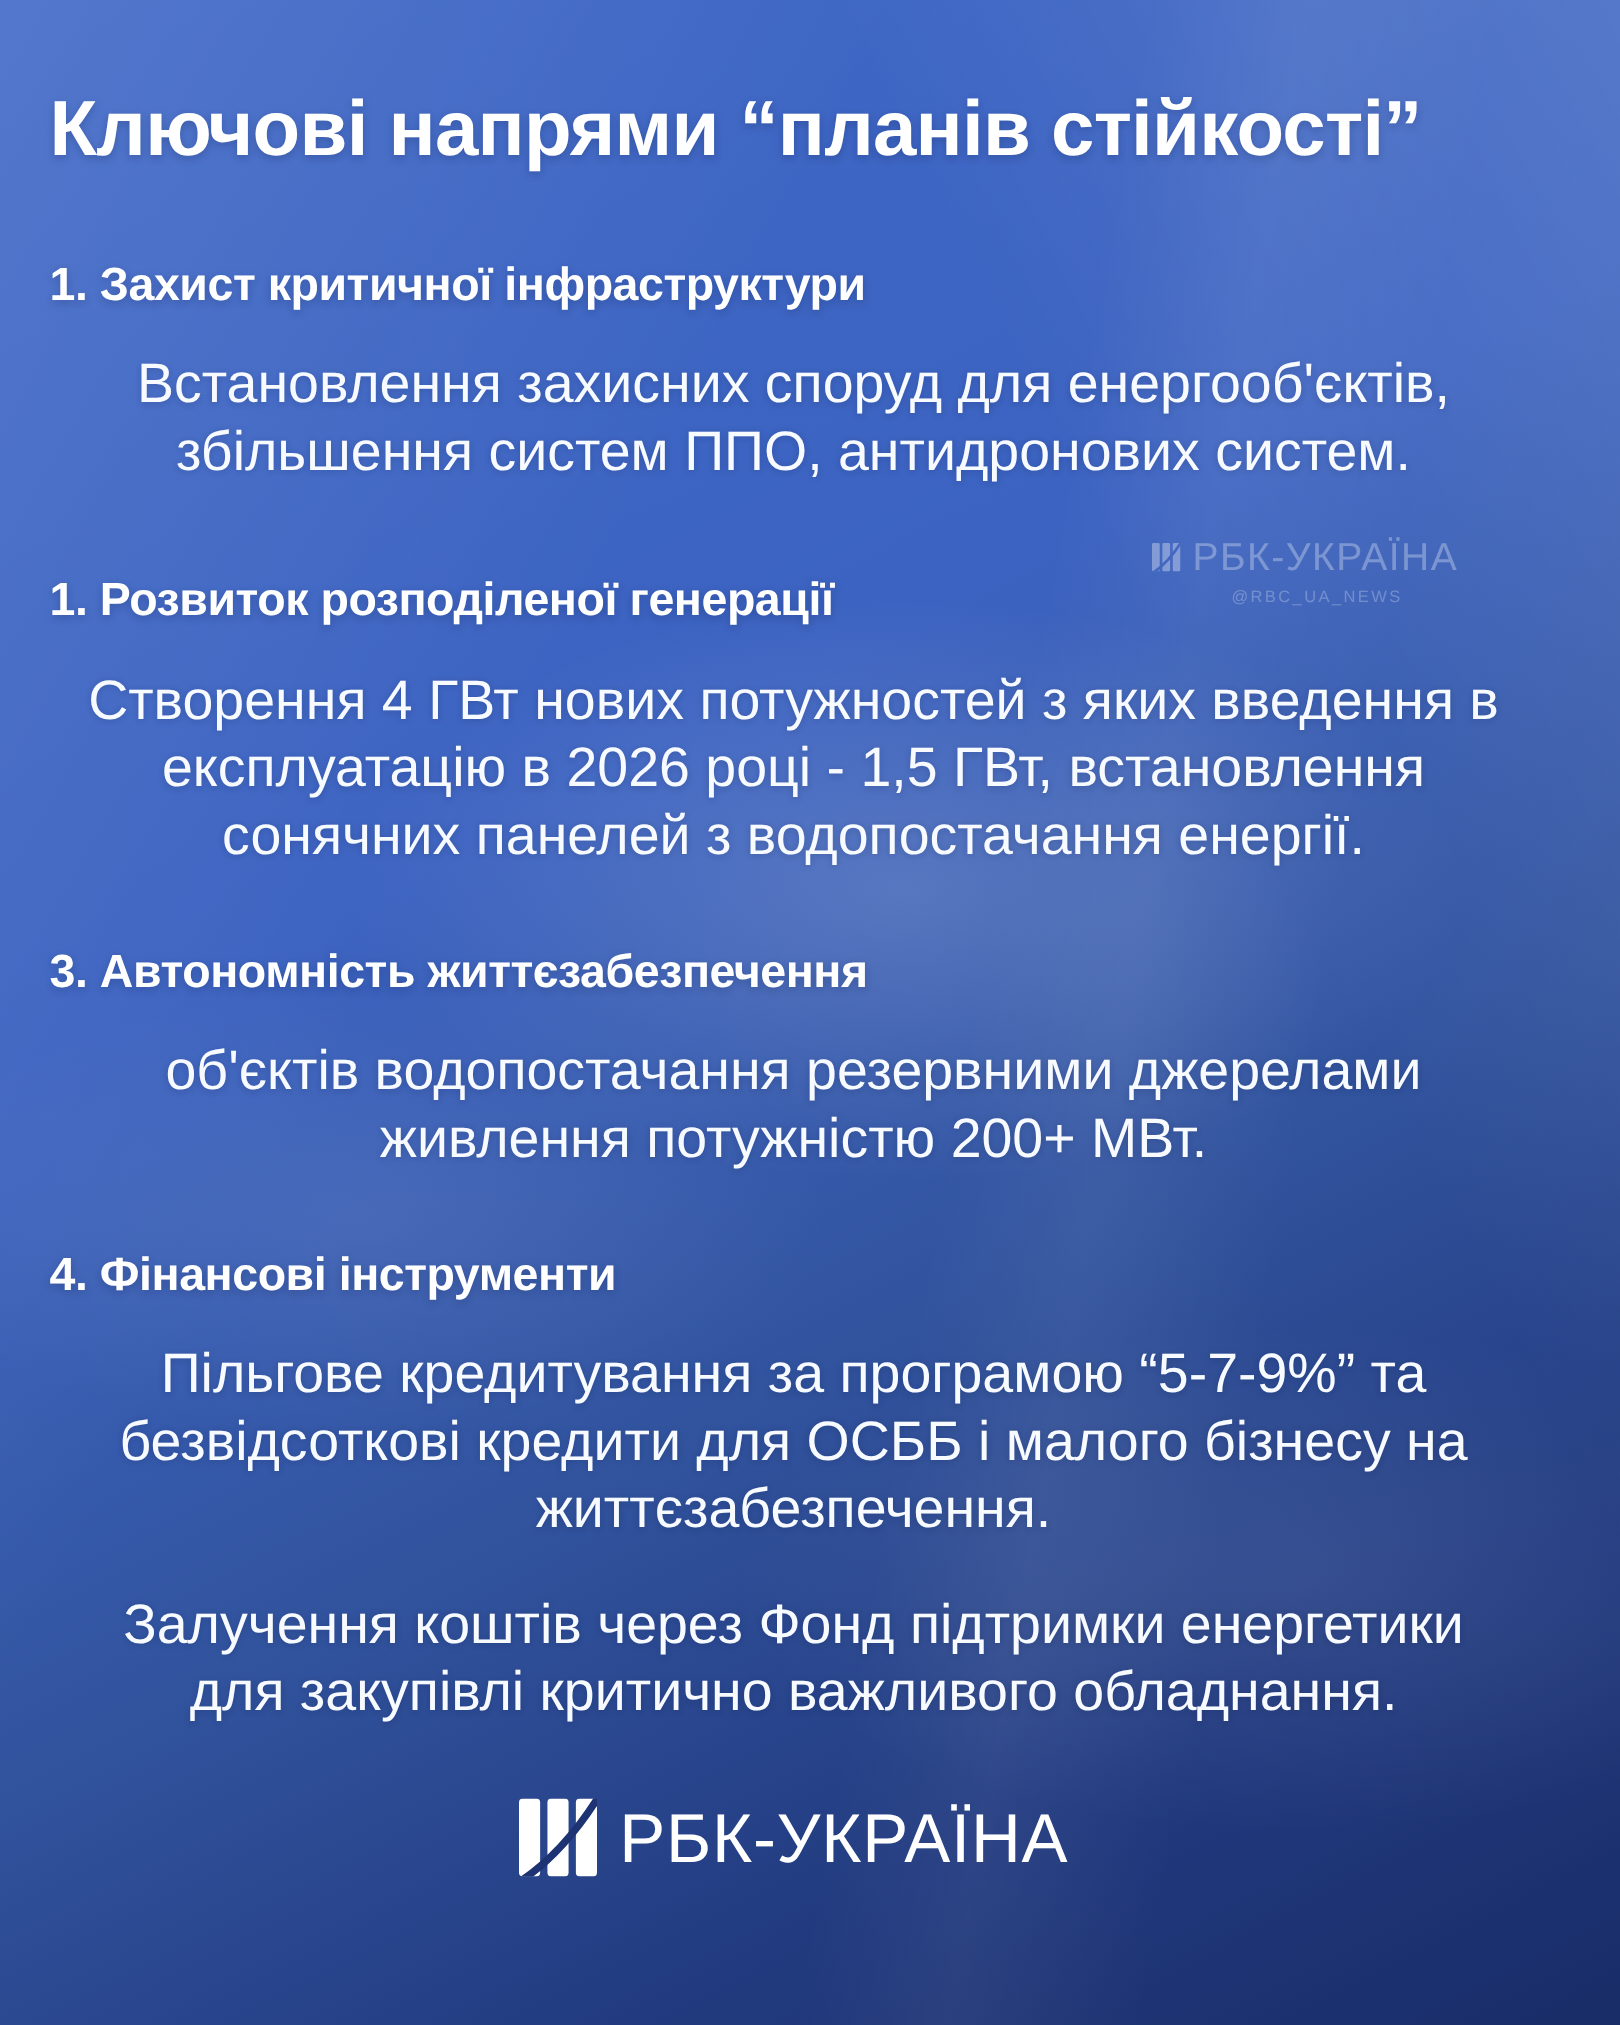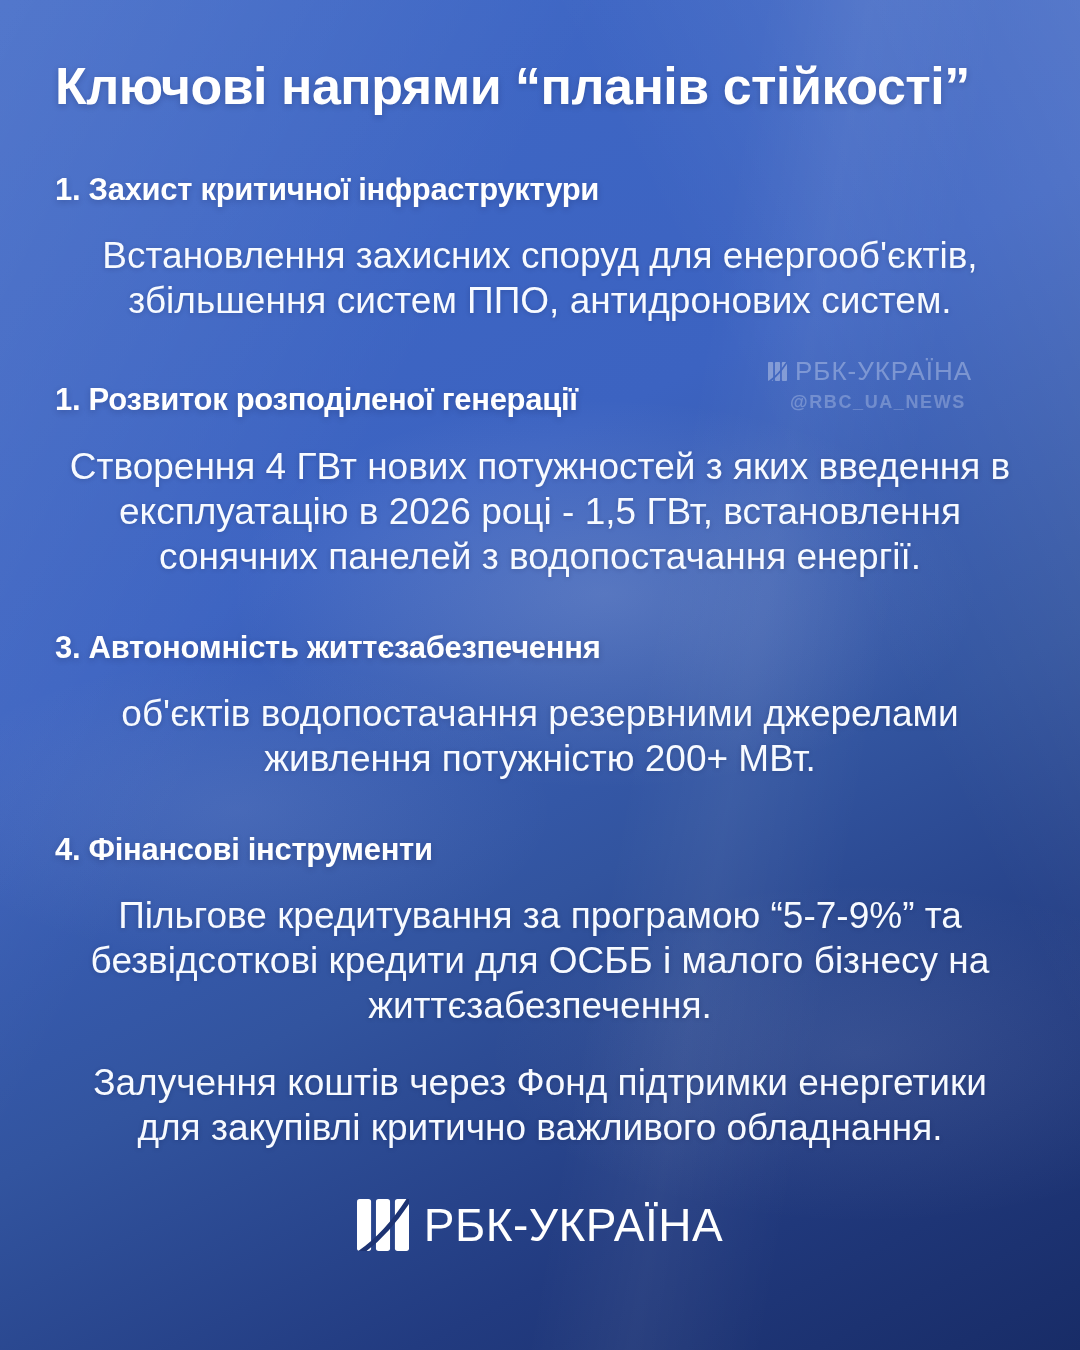--- a/index.html
+++ b/index.html
@@ -5,21 +5,21 @@
   * { box-sizing: border-box; }
   html, body { margin: 0; padding: 0; }
 
   .card {
     position: relative;
     width: 1080px;
     height: 1350px;
     overflow: hidden;
     color: #ffffff;
     font-family: "Liberation Sans", "DejaVu Sans", sans-serif;
-    padding: 56px 55px 0 55px;
+    padding: 56px 55px 0 33px;
     background:
       radial-gradient(48% 20% at 56% 44%, rgba(214,222,242,0.20) 0%, rgba(214,222,242,0) 72%),
       radial-gradient(42% 16% at 22% 60%, rgba(214,222,242,0.10) 0%, rgba(214,222,242,0) 70%),
       radial-gradient(50% 18% at 80% 78%, rgba(214,222,242,0.10) 0%, rgba(214,222,242,0) 70%),
       linear-gradient(118deg, rgba(255,255,255,0.10) 0%, rgba(255,255,255,0) 34%),
       linear-gradient(243deg, rgba(255,255,255,0.13) 0%, rgba(255,255,255,0) 30%),
       linear-gradient(100deg, rgba(255,255,255,0) 58%, rgba(255,255,255,0.05) 66%, rgba(255,255,255,0) 76%),
       linear-gradient(153deg, #3f68c6 0%, #3c63c1 38%, #32549f 62%, #223b80 82%, #182c67 100%);
   }
 
@@ -75,25 +75,24 @@
   .wm-brand {
     font-size: 26px;
     font-weight: 400;
     letter-spacing: 1px;
     color: #e9effc;
     white-space: nowrap;
   }
   .wm-handle {
     margin-top: 5px;
     text-align: center;
-    font-size: 18px;
+    font-size: 11px;
     letter-spacing: 1.6px;
     color: #dfe7f8;
     opacity: 0.30;
-    font-weight: bold;
   }
 
   .footer {
     margin-top: 48px;
     display: flex;
     justify-content: center;
     align-items: center;
     gap: 15px;
   }
   .f-icon svg { width: 52px; height: 52px; display: block; }

